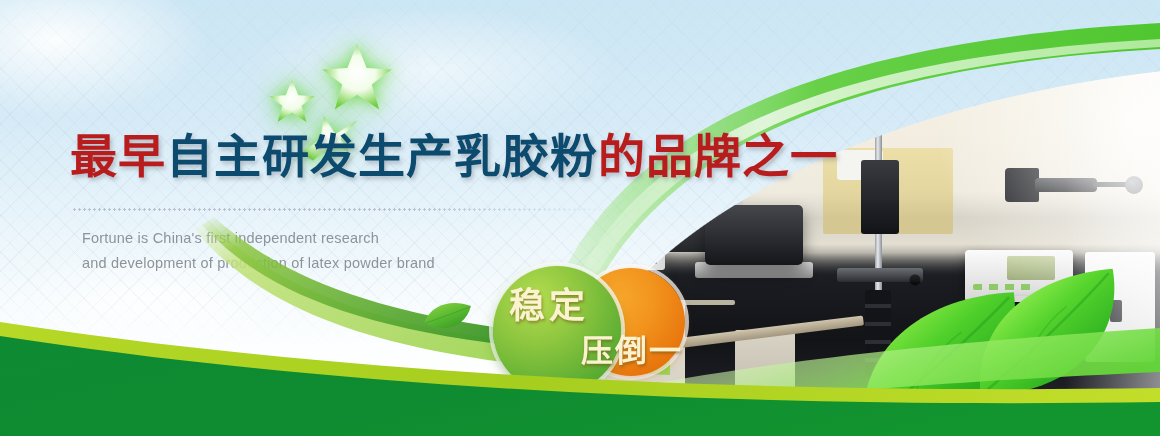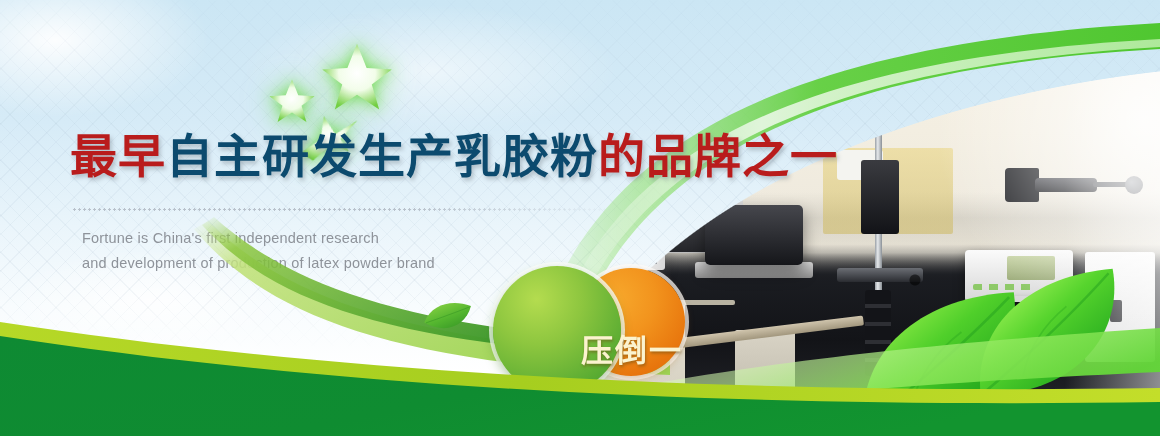--- a/index.html
+++ b/index.html
@@ -339,20 +339,21 @@
       </linearGradient>
     </defs>
     <path d="M4 62 C 12 18 54 0 96 6 C 94 52 54 78 4 62 Z" fill="url(#lf0)"></path>
     <path d="M8 62 C 38 44 70 24 94 8" stroke="#2c8c22" stroke-width="2" fill="none" opacity=".45"></path>
   </svg>
 
   <div class="badge">
     <div class="circ circ-orange"></div>
     <div class="circ circ-green"></div>
     <div class="badge-txt">
+      <span class="badge-l1">稳定</span>
       <span class="badge-l2">压倒一切</span>
     </div>
   </div>
 
   <svg class="leaf" style="left:845px; top:300px; width:190px; height:130px; transform:rotate(-12deg);" viewBox="0 0 200 140">
     <defs>
       <linearGradient id="lf1" x1="0.1" y1="0" x2="0.9" y2="1">
         <stop offset="0" stop-color="#9ff24f"></stop>
         <stop offset="40%" stop-color="#4fcf2a"></stop>
         <stop offset="100%" stop-color="#159a18"></stop>

